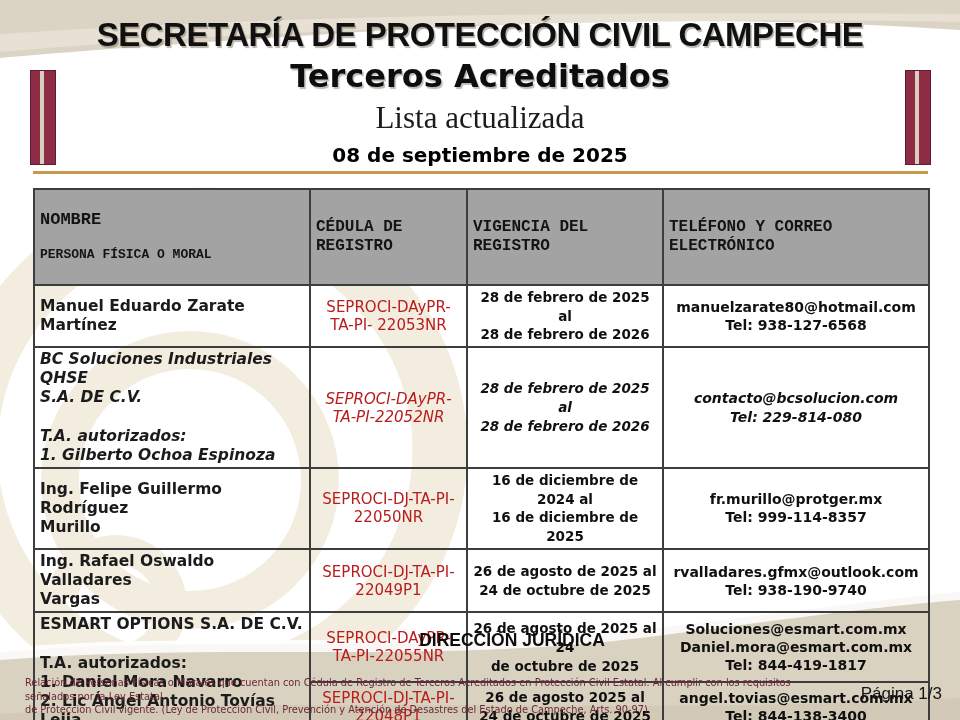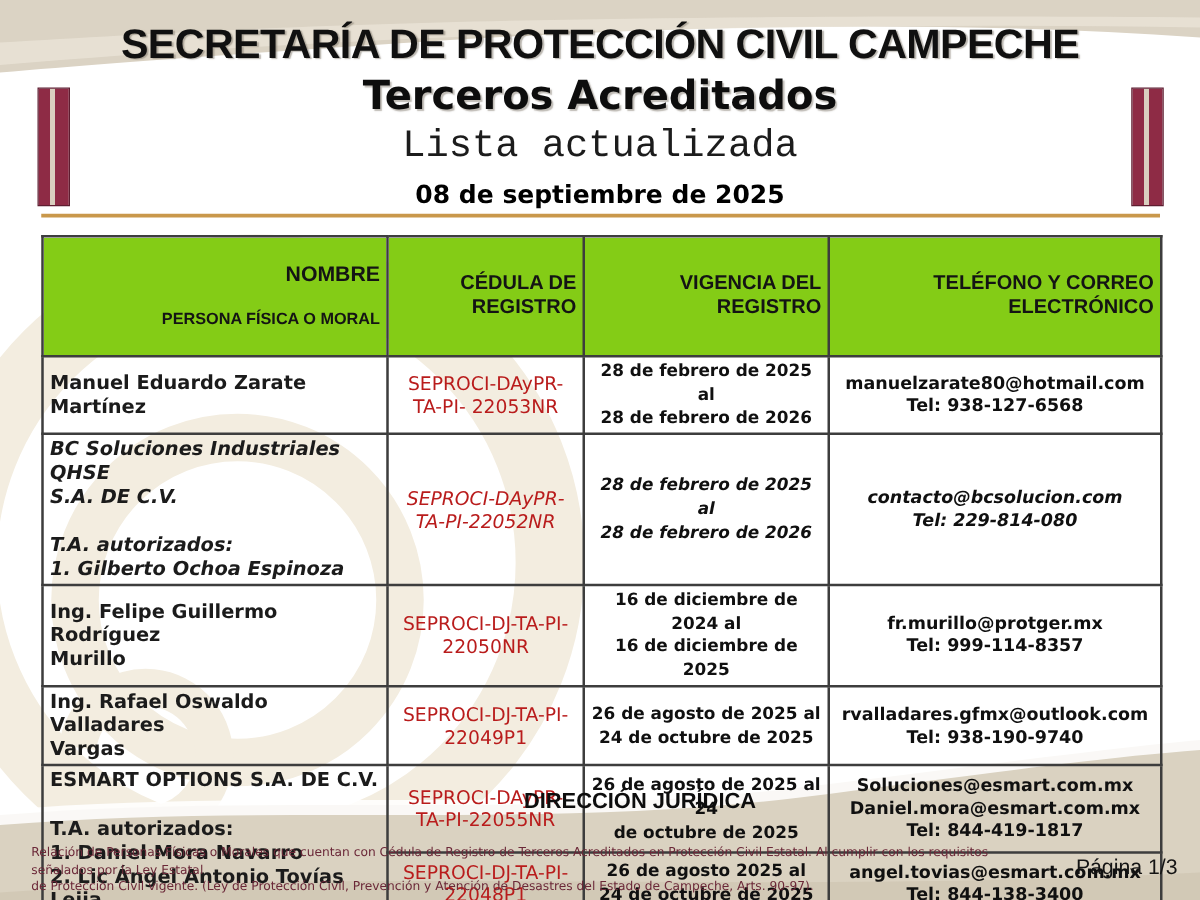--- a/index.html
+++ b/index.html
@@ -18,21 +18,21 @@
     color:#101010;letter-spacing:-0.5px;
     text-shadow:1.5px 1.5px 1px rgba(125,118,105,0.55);
   }
   .subtitle{
     position:absolute;top:57px;left:0;width:100%;text-align:center;
     font-family:"DejaVu Sans",sans-serif;font-weight:bold;font-size:32px;
     color:#0d0d0d;text-shadow:1.5px 1.5px 1px rgba(125,118,105,0.5);
   }
   .list-label{
     position:absolute;top:100px;left:0;width:100%;text-align:center;
-    font-family:Liberation Mono, monospace;font-weight:400;font-size:31px;color:#1c1c1c;
+    font-family:Liberation Serif, serif;font-weight:400;font-size:31px;color:#1c1c1c;
   }
   .date{
     position:absolute;top:143px;left:0;width:100%;text-align:center;
     font-family:"DejaVu Sans",sans-serif;font-weight:bold;font-size:20px;color:#000000;
   }
   .accent-bars{
     position:absolute;top:70px;width:24px;height:93px;
     border:1px solid #5E1D30;
     background:linear-gradient(90deg,#8E2B45 0px,#8E2B45 9px,#D9CFBF 9px,#D9CFBF 13px,#8E2B45 13px,#8E2B45 24px);
   }
@@ -44,22 +44,22 @@
 
   
   table.reg{
     position:absolute;left:33px;top:188px;width:895px;
     border-collapse:collapse;table-layout:fixed;
   }
   table.reg th, table.reg td{
     border:2px solid #3d3d3d;padding:2px 5px;overflow:hidden;
   }
   table.reg th{
-    background:#84cc16;color:#141414;
-    font-family:Liberation Sans, sans-serif;font-weight:bold;text-align:right;
+    background:#a3a3a3;color:#141414;
+    font-family:Liberation Mono, monospace;font-weight:bold;text-align:left;
     white-space:pre-line;line-height:1.15;font-size:16px;
   }
   th .h1{font-size:17px;}
   th .h2{font-size:13px;}
   td{background:transparent;vertical-align:middle;}
   td.name{
     font-size:15.5px;font-weight:bold;color:#1b1b1b;text-align:left;
     white-space:pre-line;line-height:1.23;padding-left:7px;
   }
   td.vtop{vertical-align:top;padding-top:1px;}

